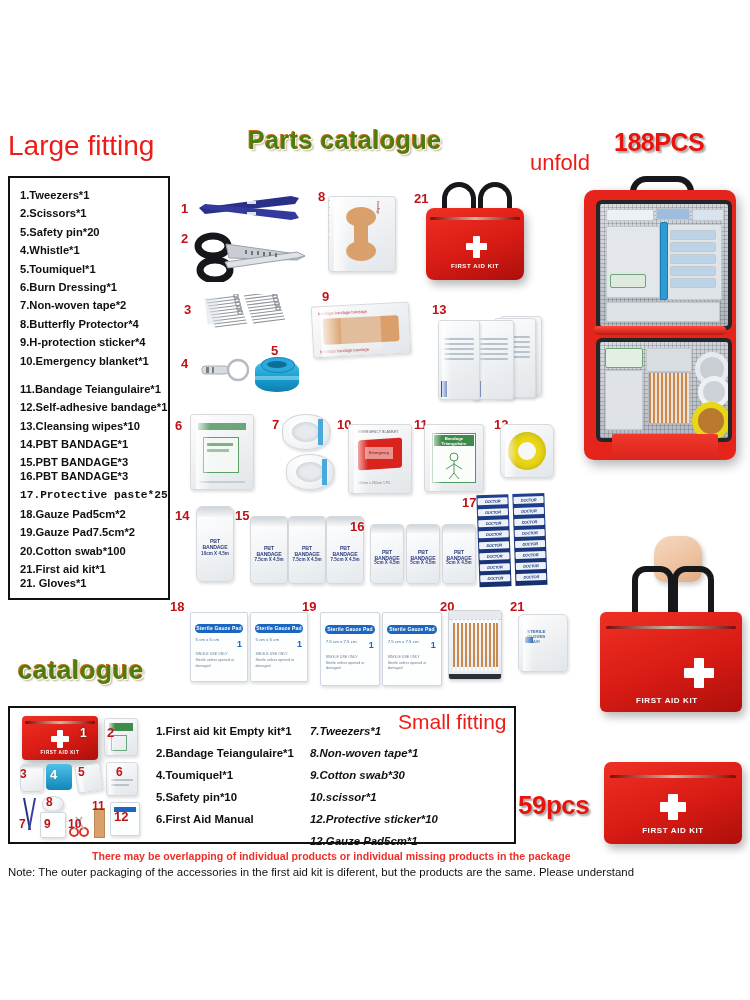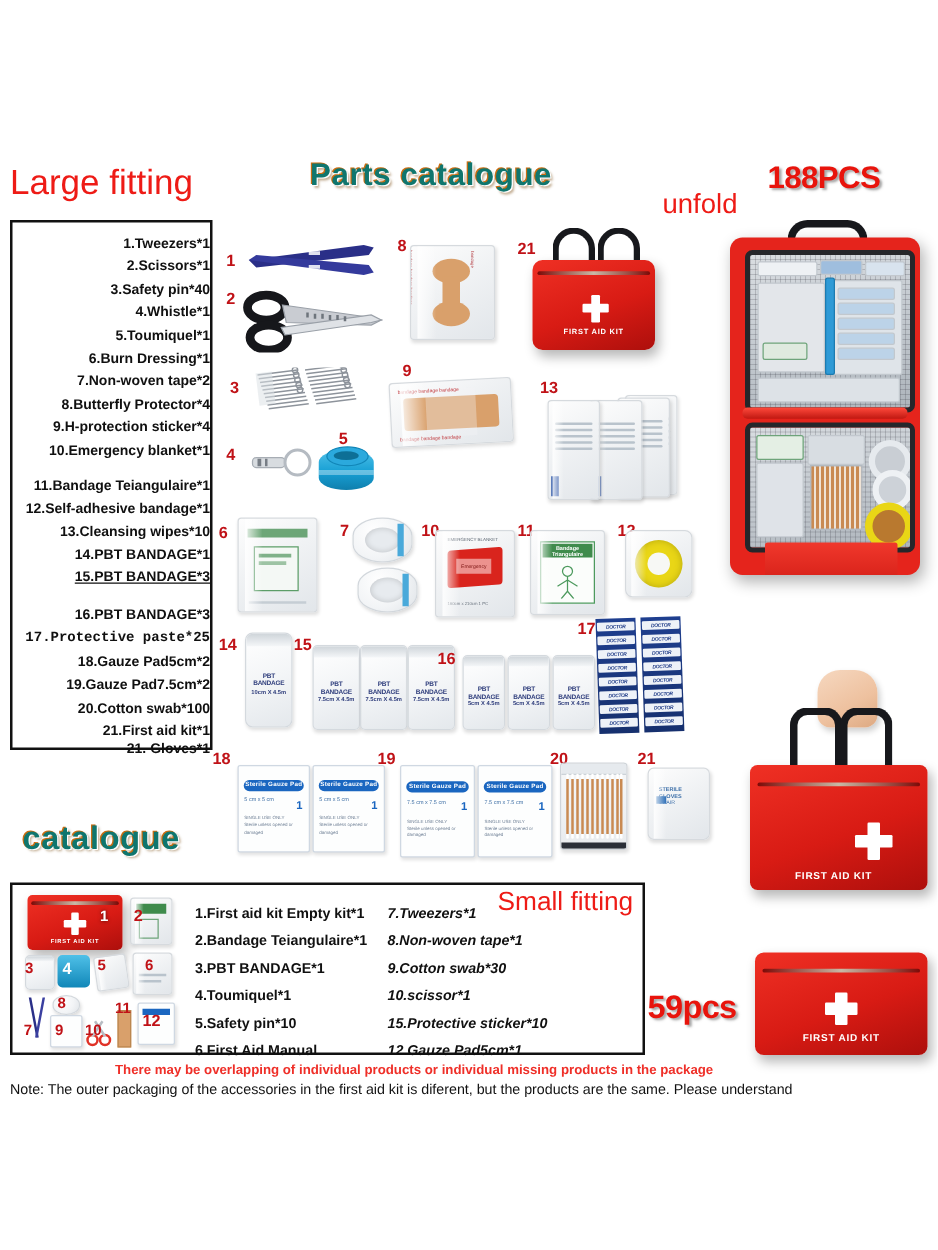--- a/index.html
+++ b/index.html
@@ -19,21 +19,21 @@
   .abs { position: absolute; }
 
   
   .heading-red {
     color: #ee1b16;
     font-family: "Liberation Sans", sans-serif;
     font-weight: 400;
     white-space: nowrap;
   }
   .heading-orange {
-    color: #0f766e;
+    color: #4d7c0f;
     font-weight: bold;
     white-space: nowrap;
     text-shadow:
        1px 1px 0 #ffffff,
       -1px -1px 0 #c96d12,
        2px 2px 2px rgba(120,70,10,.45);
     letter-spacing: .5px;
   }
   .heading-pcs {
     color: #e8140c;
@@ -53,21 +53,20 @@
     margin: 0;
     padding: 0;
     list-style: none;
   }
   .list-box li {
     font-size: 11.2px;
     font-weight: bold;
     color: #101010;
     line-height: 1.0;
     white-space: nowrap;
-    text-align: right;
   }
 
   
   .cat-box {
     border: 2px solid #111;
     background: #fff;
     box-sizing: border-box;
   }
   .cat-col {
     position: absolute;
@@ -325,33 +324,33 @@
 <div class="abs heading-orange" style="left:248px; top:126px; font-size:25px;">Parts catalogue</div>
 
 <div class="abs heading-pcs" style="left:614px; top:128px; font-size:25px;">188PCS</div>
 
 <div class="abs heading-red" style="left:530px; top:150px; font-size:22px;">unfold</div>
 
 <div class="abs list-box" style="left:8px; top:176px; width:162px; height:424px;">
   <ul style="padding:12px 0 0 10px;">
     <li style="margin-bottom:7.2px;">1.Tweezers*1</li>
     <li style="margin-bottom:7.2px;">2.Scissors*1</li>
-    <li style="margin-bottom:7.2px;">3.Safety pin*40</li>
+    <li style="margin-bottom:7.2px;">5.Safety pin*20</li>
     <li style="margin-bottom:7.2px;">4.Whistle*1</li>
     <li style="margin-bottom:7.2px;">5.Toumiquel*1</li>
     <li style="margin-bottom:7.2px;">6.Burn Dressing*1</li>
     <li style="margin-bottom:7.2px;">7.Non-woven tape*2</li>
     <li style="margin-bottom:7.2px;">8.Butterfly Protector*4</li>
     <li style="margin-bottom:7.2px;">9.H-protection sticker*4</li>
     <li style="margin-bottom:17px;">10.Emergency blanket*1</li>
     <li style="margin-bottom:7.2px;">11.Bandage Teiangulaire*1</li>
     <li style="margin-bottom:7.2px;">12.Self-adhesive bandage*1</li>
     <li style="margin-bottom:7.2px;">13.Cleansing wipes*10</li>
     <li style="margin-bottom:7px;">14.PBT BANDAGE*1</li>
-    <li style="margin-bottom:19px;text-decoration:underline;">15.PBT BANDAGE*3</li>
+    <li style="margin-bottom:3px;">15.PBT BANDAGE*3</li>
     <li style="margin-bottom:7.2px;">16.PBT BANDAGE*3</li>
     <li style="margin-bottom:8px;font-family:Liberation Mono, monospace;">17.Protective paste*25</li>
     <li style="margin-bottom:7.2px;">18.Gauze Pad5cm*2</li>
     <li style="margin-bottom:7.2px;">19.Gauze Pad7.5cm*2</li>
     <li style="margin-bottom:7.2px;">20.Cotton swab*100</li>
     <li style="margin-bottom:3px;">21.First aid kit*1</li>
     <li>21. Gloves*1</li>
   </ul>
 </div>
 
@@ -789,32 +788,31 @@
 
     <div class="gauze" style="left:92px; top:88px; width:28px; height:32px;">
       <div style="position:absolute; left:3px; top:4px; right:3px; height:5px; background:#1a66c0;"></div>
     </div>
     <div class="abs idx" style="left:96px; top:96px; font-size:13px;">12</div>
   </div>
 
   <div class="cat-col" style="left:146px; top:12px;">
     <div>1.First aid kit Empty kit*1</div>
     <div>2.Bandage Teiangulaire*1</div>
-    <div>3.PBT BANDAGE*1</div>
     <div>4.Toumiquel*1</div>
     <div>5.Safety pin*10</div>
     <div>6.First Aid Manual</div>
   </div>
 
   <div class="cat-col" style="left:300px; top:12px;font-style:italic;">
     <div>7.Tweezers*1</div>
     <div>8.Non-woven tape*1</div>
     <div>9.Cotton swab*30</div>
     <div>10.scissor*1</div>
-    <div>15.Protective sticker*10</div>
+    <div>12.Protective sticker*10</div>
     <div>12.Gauze Pad5cm*1</div>
   </div>
 </div>
 
 <div class="abs heading-red" style="left:398px; top:710px; font-size:21px;">Small fitting</div>
 
 <div class="abs heading-pcs" style="left:518px; top:790px; font-size:26px;">59pcs</div>
 
 <div class="abs" style="left:604px; top:762px; width:138px; height:82px;">
   <div class="bag" style="left:0; top:0; width:138px; height:82px; border-radius:7px;">

